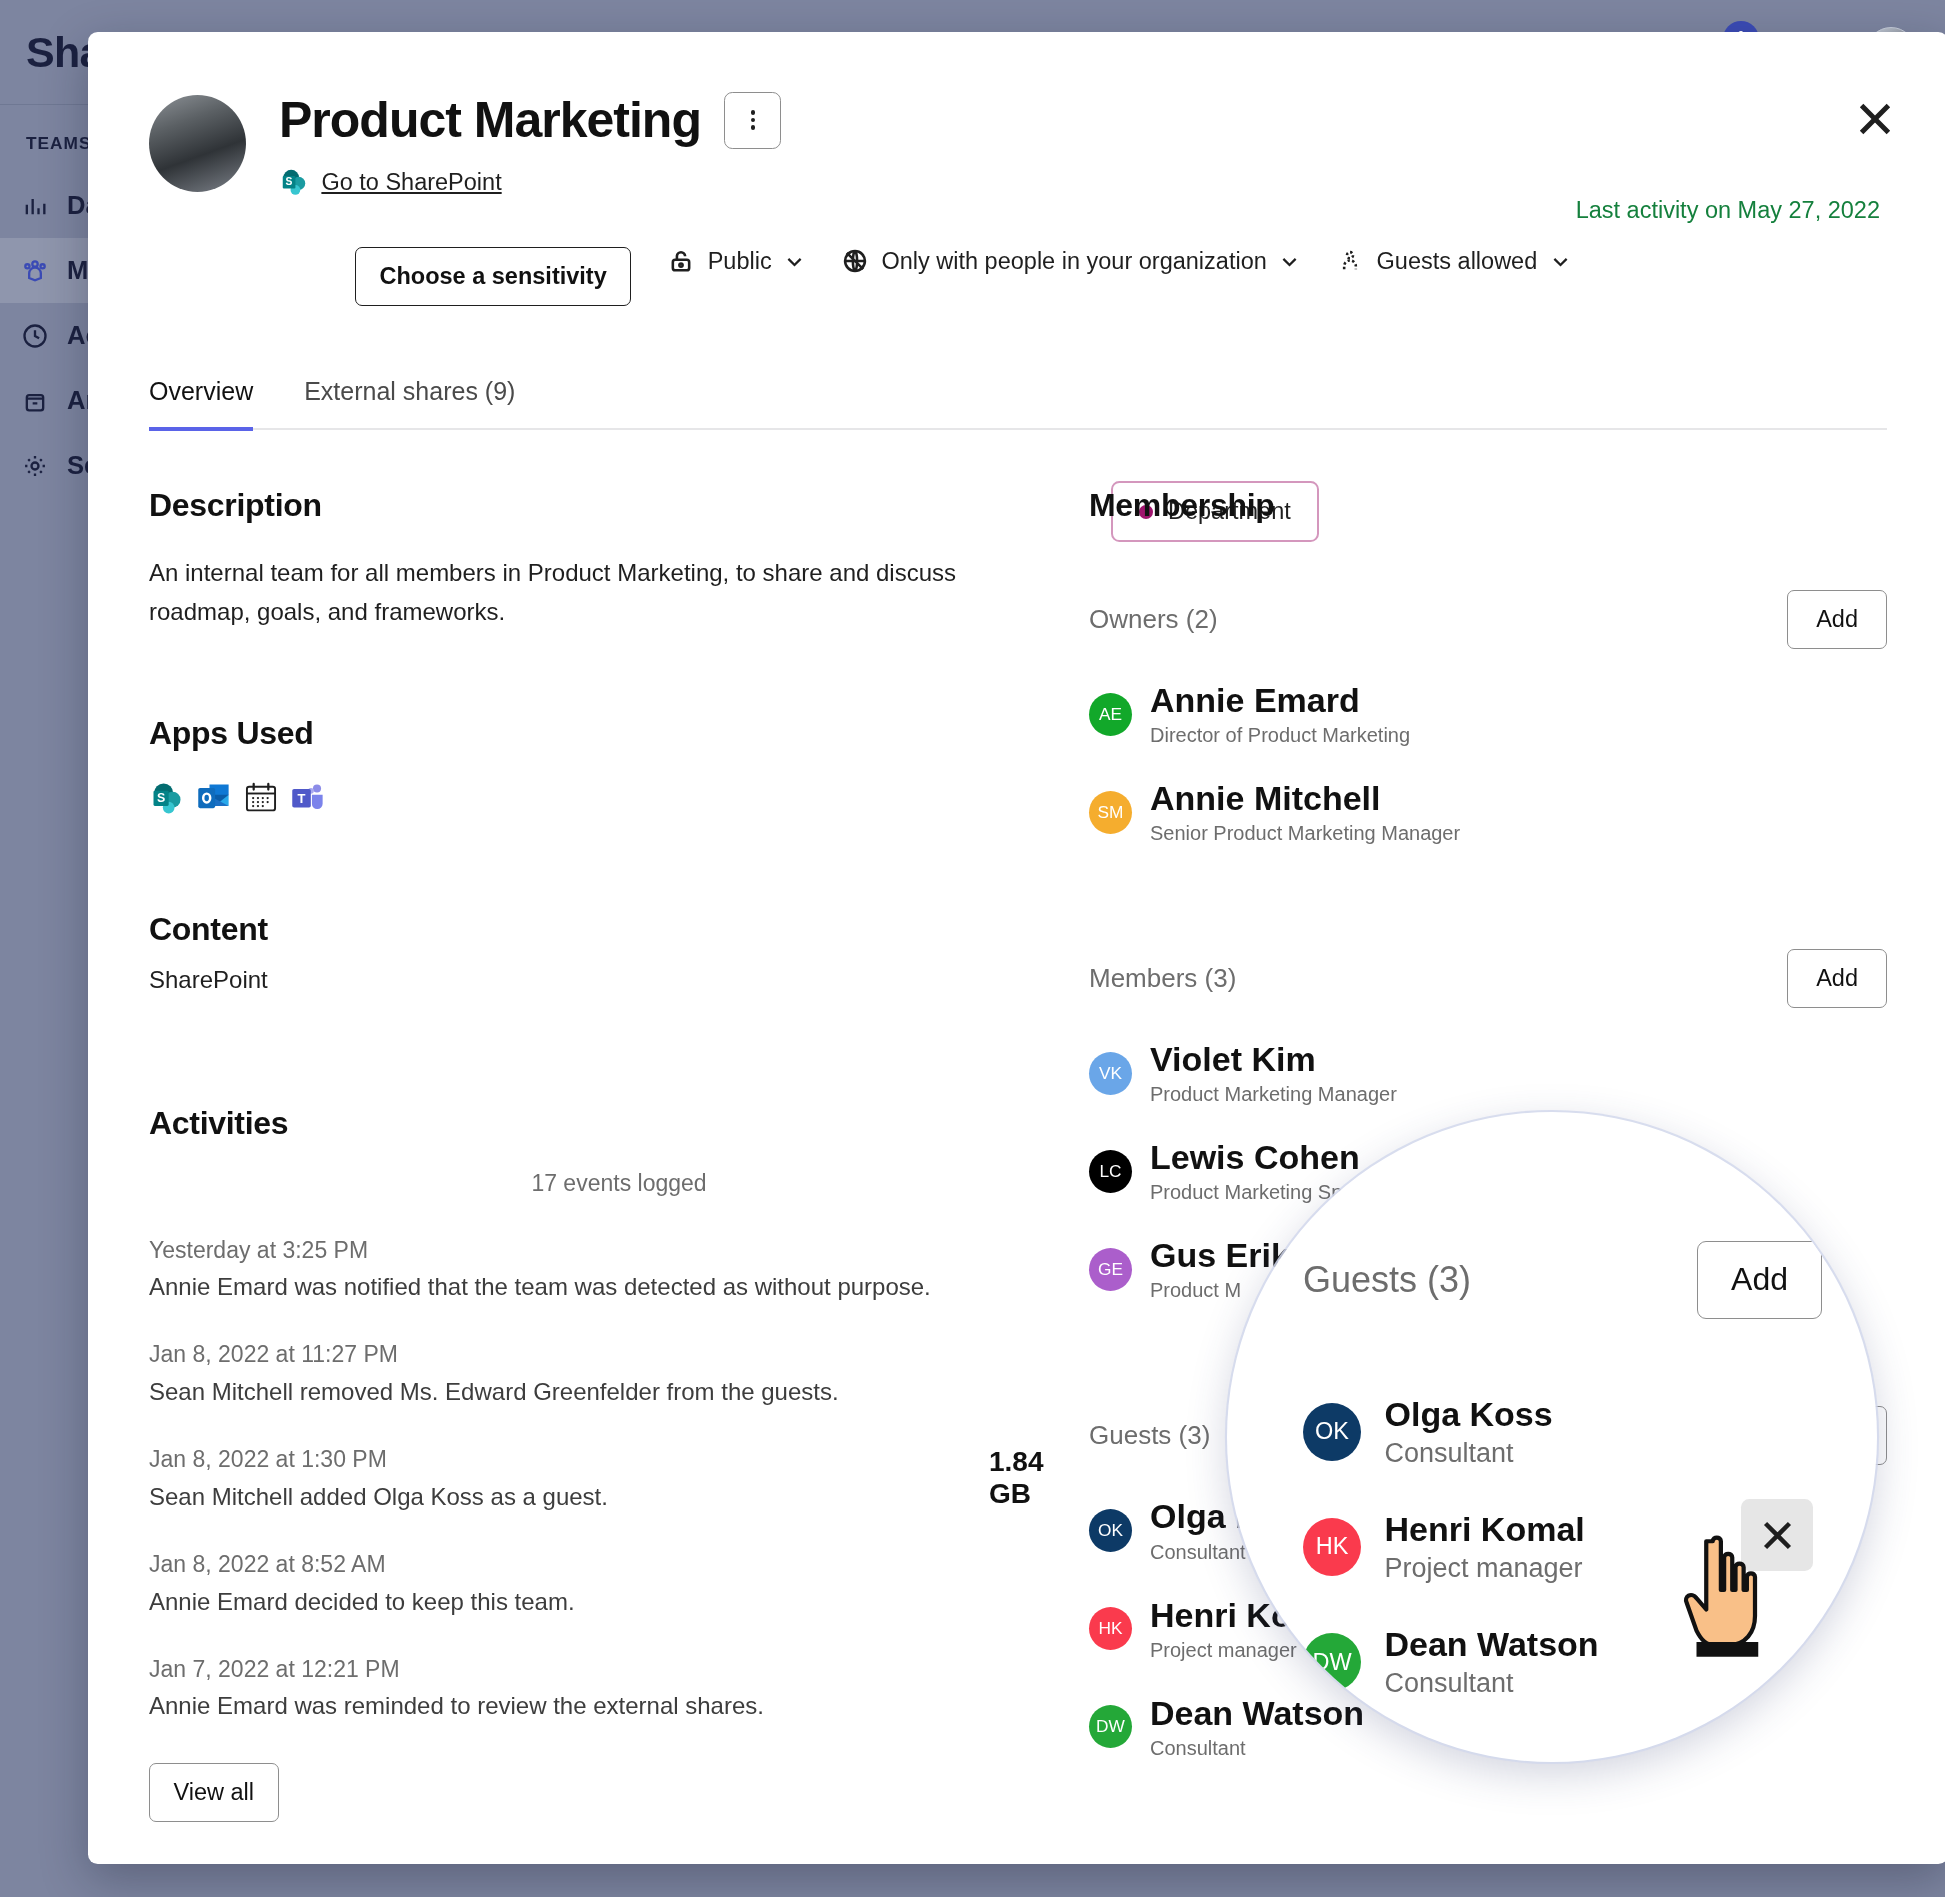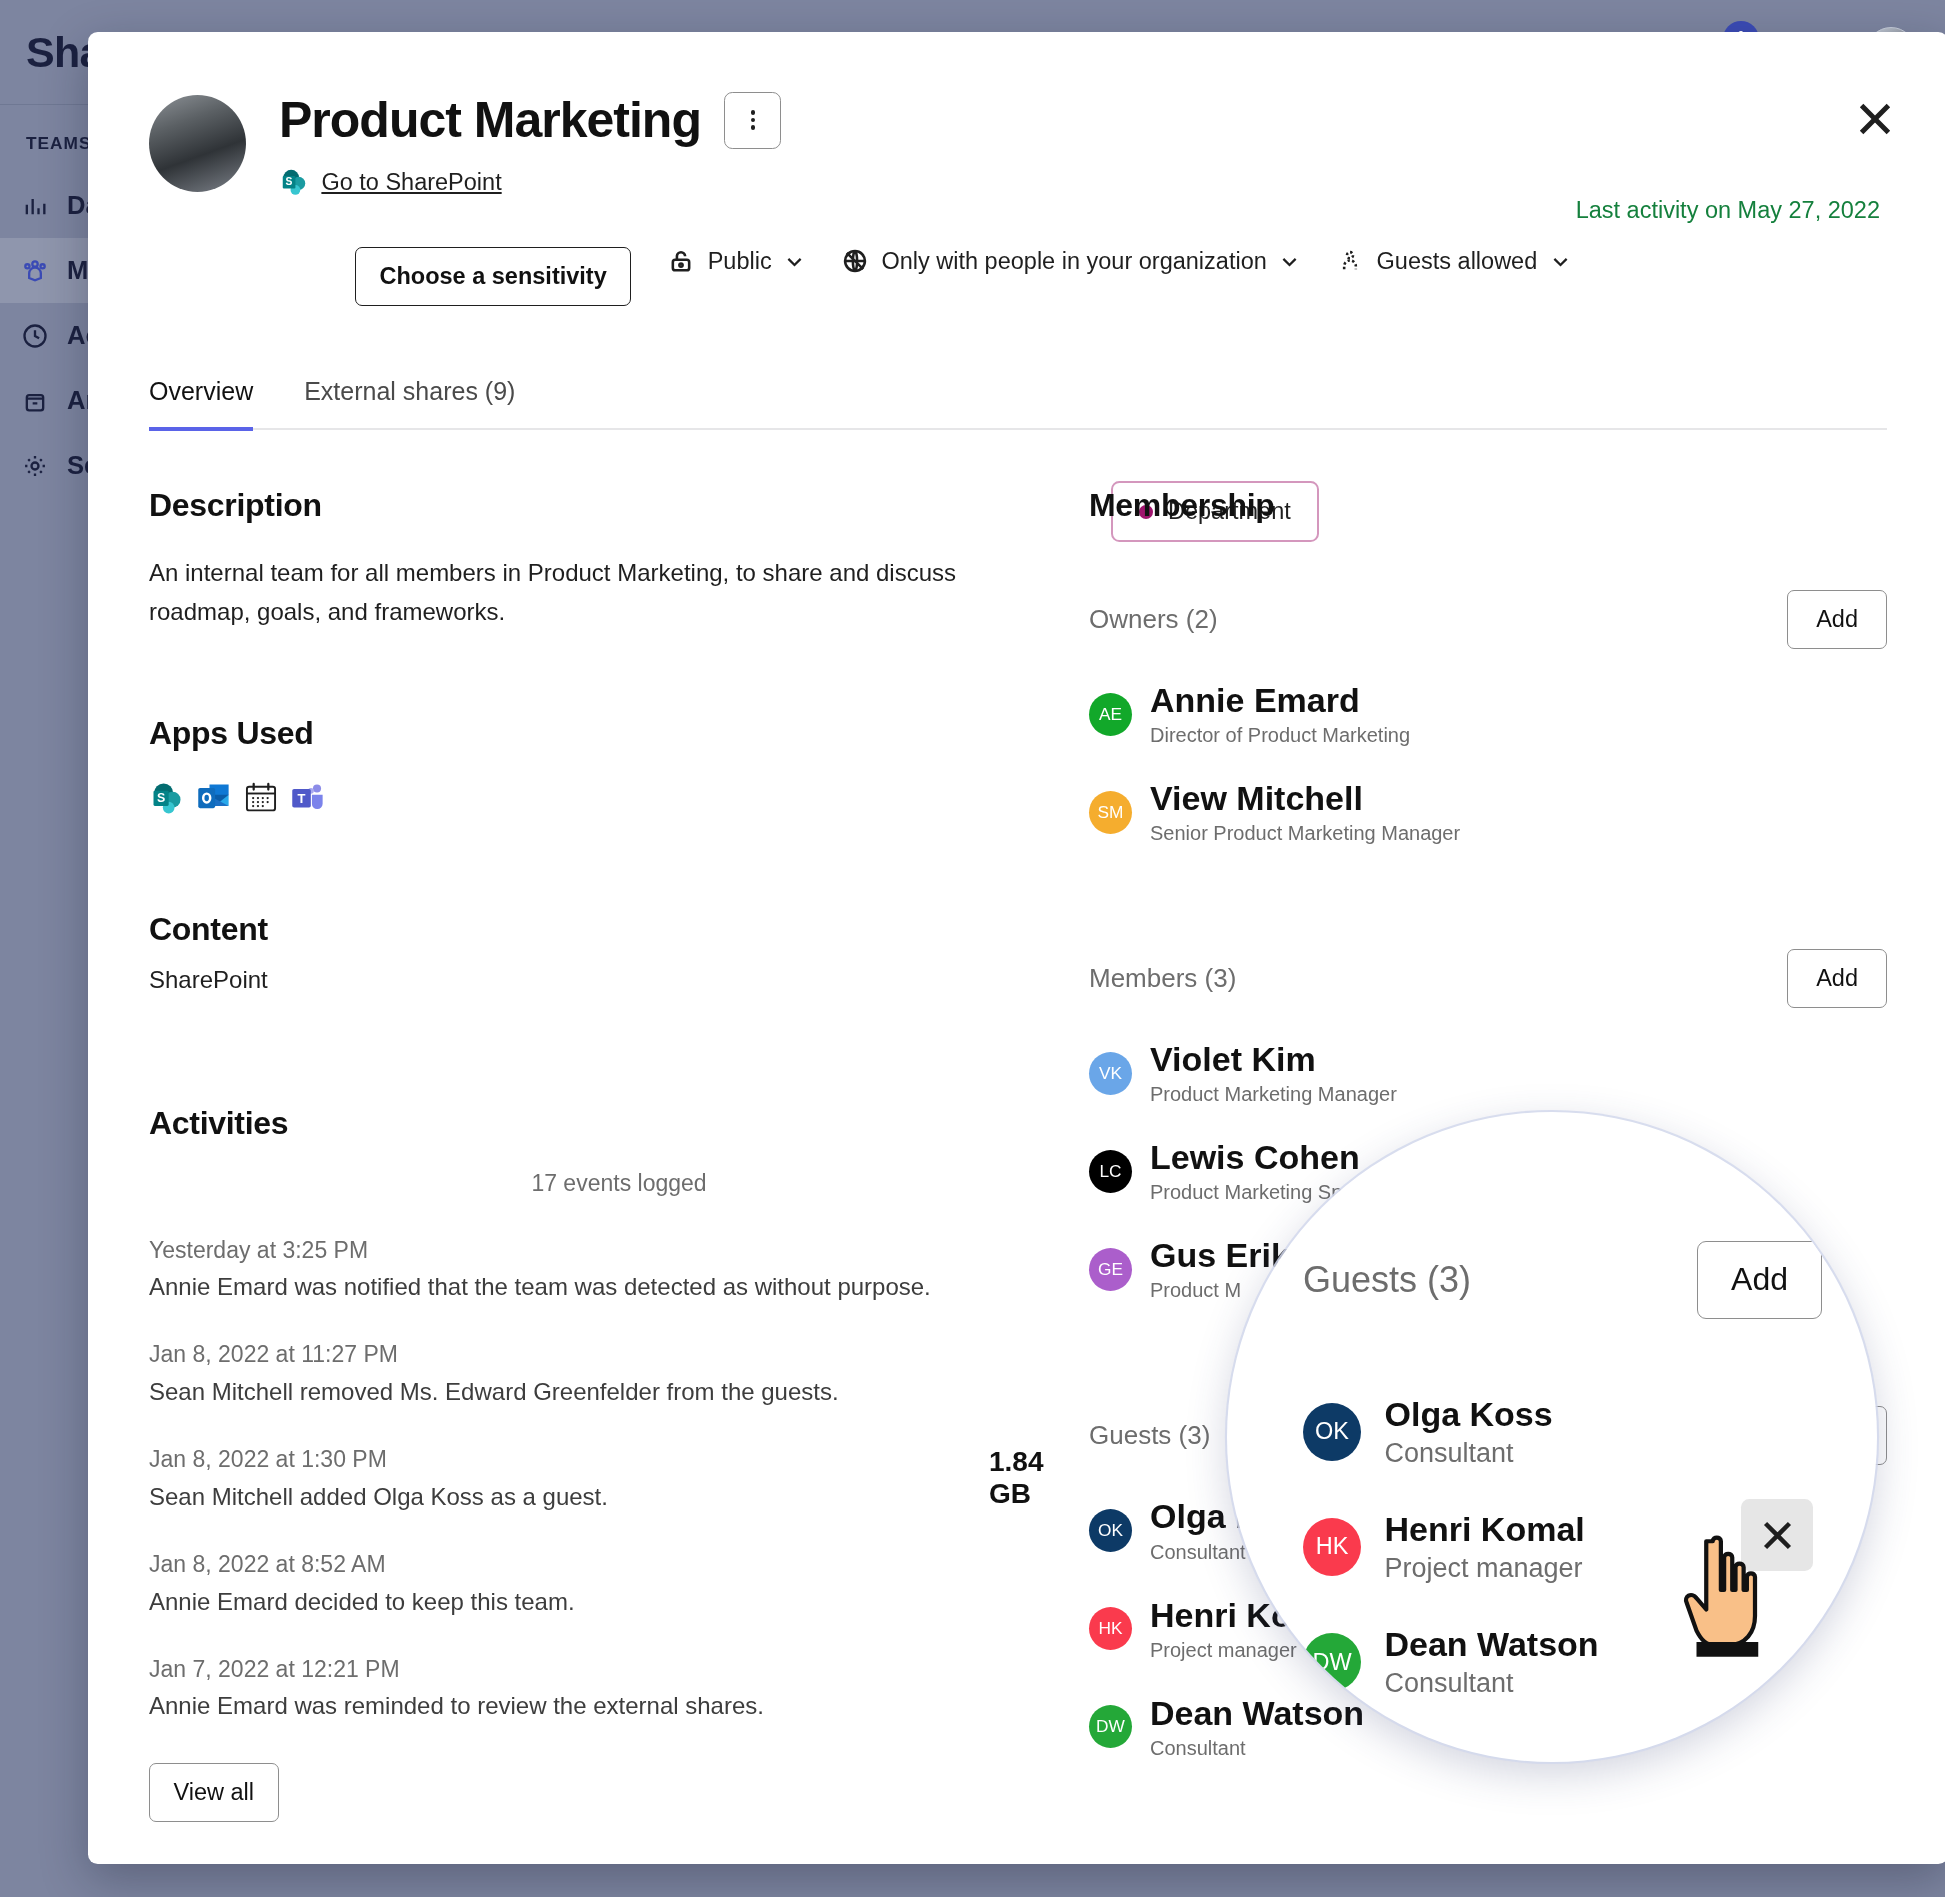--- a/index.html
+++ b/index.html
@@ -488,21 +488,21 @@
           <span class="grp-title">Owners (2)</span>
           <button class="btn-add">Add</button>
         </div>
         <div class="person">
           <span class="pav" style="background:#12a82a">AE</span>
           <span><span class="pname">Annie Emard</span>
           <div class="prole">Director of Product Marketing</div></span>
         </div>
         <div class="person">
           <span class="pav" style="background:#f5ad2e">SM</span>
-          <span><span class="pname">View Mitchell</span>
+          <span><span class="pname">Annie Mitchell</span>
           <div class="prole">Senior Product Marketing Manager</div></span>
         </div>
       </div>
 
       <div class="grp" style="margin-top:104px">
         <div class="grp-head">
           <span class="grp-title">Members (3)</span>
           <button class="btn-add">Add</button>
         </div>
         <div class="person">

